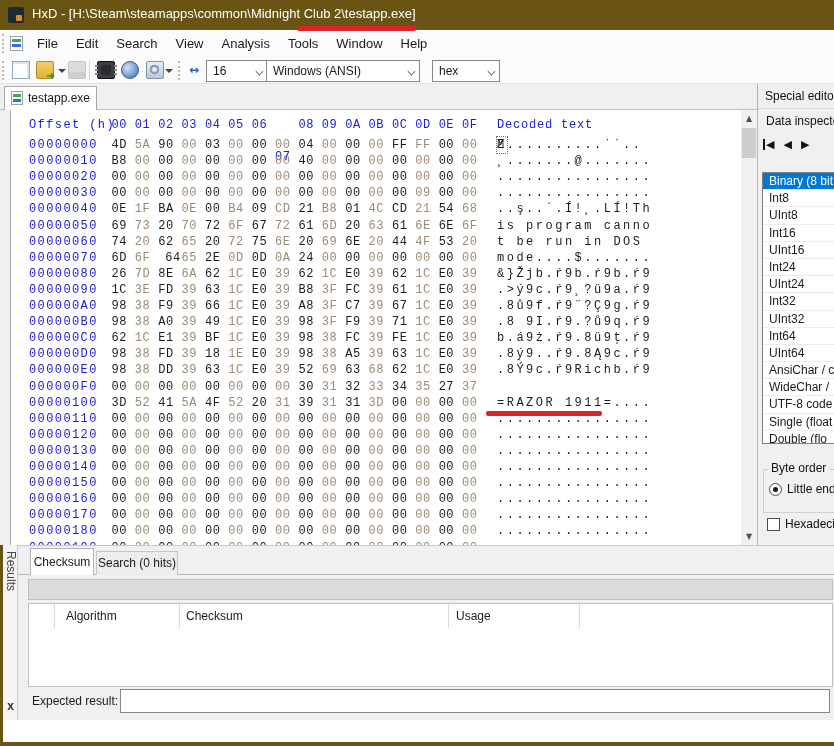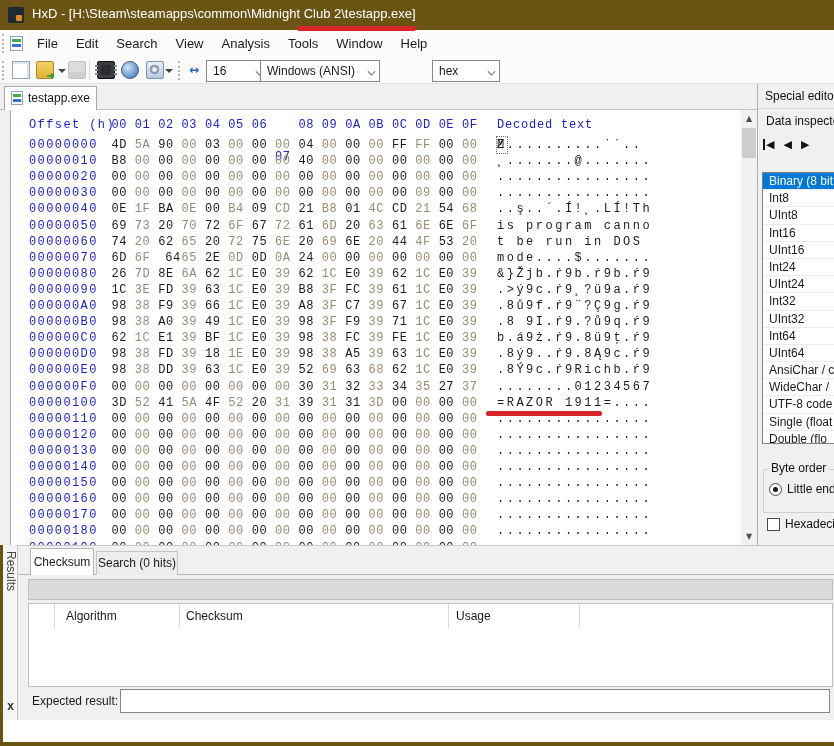--- a/index.html
+++ b/index.html
@@ -149,21 +149,21 @@
     <div class="tb-icon icon-chip" style="left:97px"></div>
     <div class="tb-icon icon-disk" style="left:121px"></div>
     <div class="tb-icon icon-diskimg" style="left:146px"></div>
     <div class="caret-down" style="left:165px"></div>
     <div class="gripper" style="left:178px"></div>
     <div class="icon-lr" style="left:185px">↔</div>
     <div class="combo" style="left:206px; width:62px">
       <span class="val">16</span>
       <span class="arr"></span>
     </div>
-    <div class="combo" style="left:260px; width:120px">
+    <div class="combo" style="left:266px; width:154px">
       <span class="val">Windows (ANSI)</span>
       <span class="arr"></span>
     </div>
     <div class="combo" style="left:432px; width:68px">
       <span class="val">hex</span>
       <span class="arr"></span>
     </div>
   </div>
 
   <div class="tabrow">
@@ -509,21 +509,20 @@
         <span class="c-b b-even" style="left: 232.72px;">00</span>
         <span class="c-b b-odd" style="left: 256.09px;">00</span>
         <span class="c-b b-even" style="left: 279.46px;">30</span>
         <span class="c-b b-odd" style="left: 302.83px;">31</span>
         <span class="c-b b-even" style="left: 326.2px;">32</span>
         <span class="c-b b-odd" style="left: 349.57px;">33</span>
         <span class="c-b b-even" style="left: 372.94px;">34</span>
         <span class="c-b b-odd" style="left: 396.31px;">35</span>
         <span class="c-b b-even" style="left: 419.68px;">27</span>
         <span class="c-b b-odd" style="left: 443.05px;">37</span>
-        <span class="c-dec">........01234567</span>
       </div>
       <div class="hexrow" style="top: 284.6px;">
         <span class="c-off off-blue">00000100</span>
         <span class="c-b b-even" style="left: 92.5px;">3D</span>
         <span class="c-b b-odd" style="left: 115.87px;">52</span>
         <span class="c-b b-even" style="left: 139.24px;">41</span>
         <span class="c-b b-odd" style="left: 162.61px;">5A</span>
         <span class="c-b b-even" style="left: 185.98px;">4F</span>
         <span class="c-b b-odd" style="left: 209.35px;">52</span>
         <span class="c-b b-even" style="left: 232.72px;">20</span>

